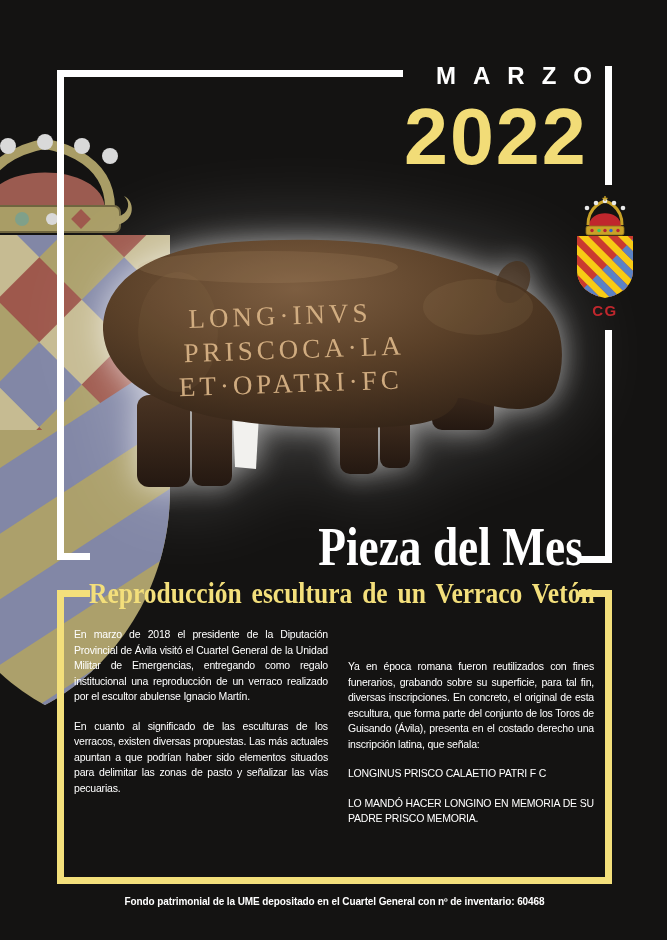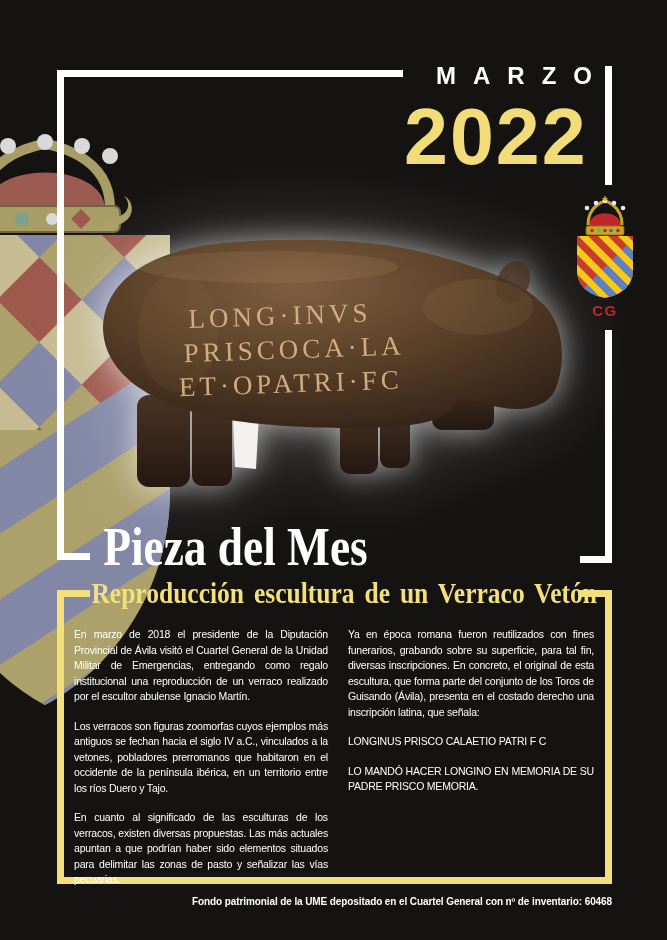--- a/index.html
+++ b/index.html
@@ -22,36 +22,36 @@
   #year{left:404px;top:89px;z-index:6;font-size:79px;font-weight:bold;
         letter-spacing:2px;line-height:1;color:#F2DC77;white-space:nowrap;margin-top:8px;}
   
   #crest{left:571px;top:196px;width:68px;height:124px;z-index:6;}
   
   #boar{left:58px;top:212px;width:515px;height:318px;z-index:4;
         filter:drop-shadow(0 0 14px rgba(255,255,255,.55)) drop-shadow(0 0 42px rgba(255,255,255,.25));}
   .carved{font-family:"Liberation Serif",serif;font-size:27px;letter-spacing:4px;
           fill:#D7B285;opacity:.95;}
   
-  #title-block{left:56px;top:520px;width:590px;text-align:left;z-index:6;}
+  #title-block{left:40px;top:520px;width:590px;text-align:right;z-index:6;}
   #main-title{font-family:"Liberation Serif",serif;font-weight:bold;font-size:54px;
               line-height:1;color:#ffffff;transform:scaleX(.84);transform-origin:50% 50%;
               margin:0;white-space:nowrap;}
   #sub-title{font-family:"Liberation Serif",serif;font-weight:bold;font-size:29px;
              line-height:1.1;color:#F3DF7B;transform:scaleX(.88);transform-origin:50% 50%;
              margin:4px 0 0 0;white-space:nowrap;word-spacing:4px;}
   
   #columns{left:74px;top:627px;width:520px;display:flex;gap:20px;z-index:6;}
   .col{text-align:justify;font-size:10.5px;line-height:15.5px;letter-spacing:-.2px;}
   .col.left{width:258px;}
-  .col.right{width:250px;}
+  .col.right{width:250px;margin-top:32px;}
   .col p{margin:0 0 14px 0;}
   .col p.lat{}
   
-  #footer{left:57px;top:896px;width:555px;text-align:right;z-index:6;
+  #footer{left:57px;top:896px;width:555px;text-align:center;z-index:6;
           font-size:10px;font-weight:bold;letter-spacing:-.1px;color:#ffffff;}
 </style>
 </head>
 <body>
 
 <svg id="watermark" class="abs" viewBox="0 0 270 590" aria-hidden="true">
   <defs>
     <clipPath id="wshield">
         <path d="M8,105 H258 V360 C258,470 190,545 133,575 C76,545 8,470 8,360 Z"></path>
       </clipPath>
@@ -213,21 +213,20 @@
 </svg>
 
 <div id="title-block" class="abs">
   <h1 id="main-title">Pieza del Mes</h1>
   <div id="sub-title">Reproducción  escultura  de un Verraco Vetón</div>
 </div>
 
 <div id="columns" class="abs">
   <div class="col left">
     <p>En marzo de 2018 el presidente de la Diputación Provincial de Ávila visitó el Cuartel General de la Unidad Militar de Emergencias, entregando como regalo institucional una reproducción de un verraco realizado por el escultor abulense Ignacio Martín.</p>
-    <p>Los verracos son figuras zoomorfas cuyos ejemplos más antiguos se fechan hacia el siglo IV a.C., vinculados a la vetones, pobladores prerromanos que habitaron en el occidente de la península ibérica, en un territorio entre los ríos Duero y Tajo.</p>
     <p>En cuanto al significado de las esculturas de los verracos, existen diversas propuestas. Las más actuales apuntan a que podrían haber sido elementos situados para delimitar las zonas de pasto y señalizar las vías pecuarias.</p>
   </div>
   <div class="col right">
     <p>Ya en época romana fueron reutilizados con fines funerarios, grabando sobre su superficie, para tal fin, diversas inscripciones. En concreto, el original de esta escultura, que forma parte del conjunto de los Toros de Guisando (Ávila), presenta en el costado derecho una inscripción latina, que señala:</p>
     <p class="lat">LONGINUS PRISCO CALAETIO PATRI F C</p>
     <p class="lat">LO MANDÓ HACER LONGINO EN MEMORIA DE SU PADRE PRISCO MEMORIA.</p>
   </div>
 </div>
 
 <div id="footer" class="abs">Fondo patrimonial de la UME depositado en el Cuartel General con nº de inventario: 60468</div>

